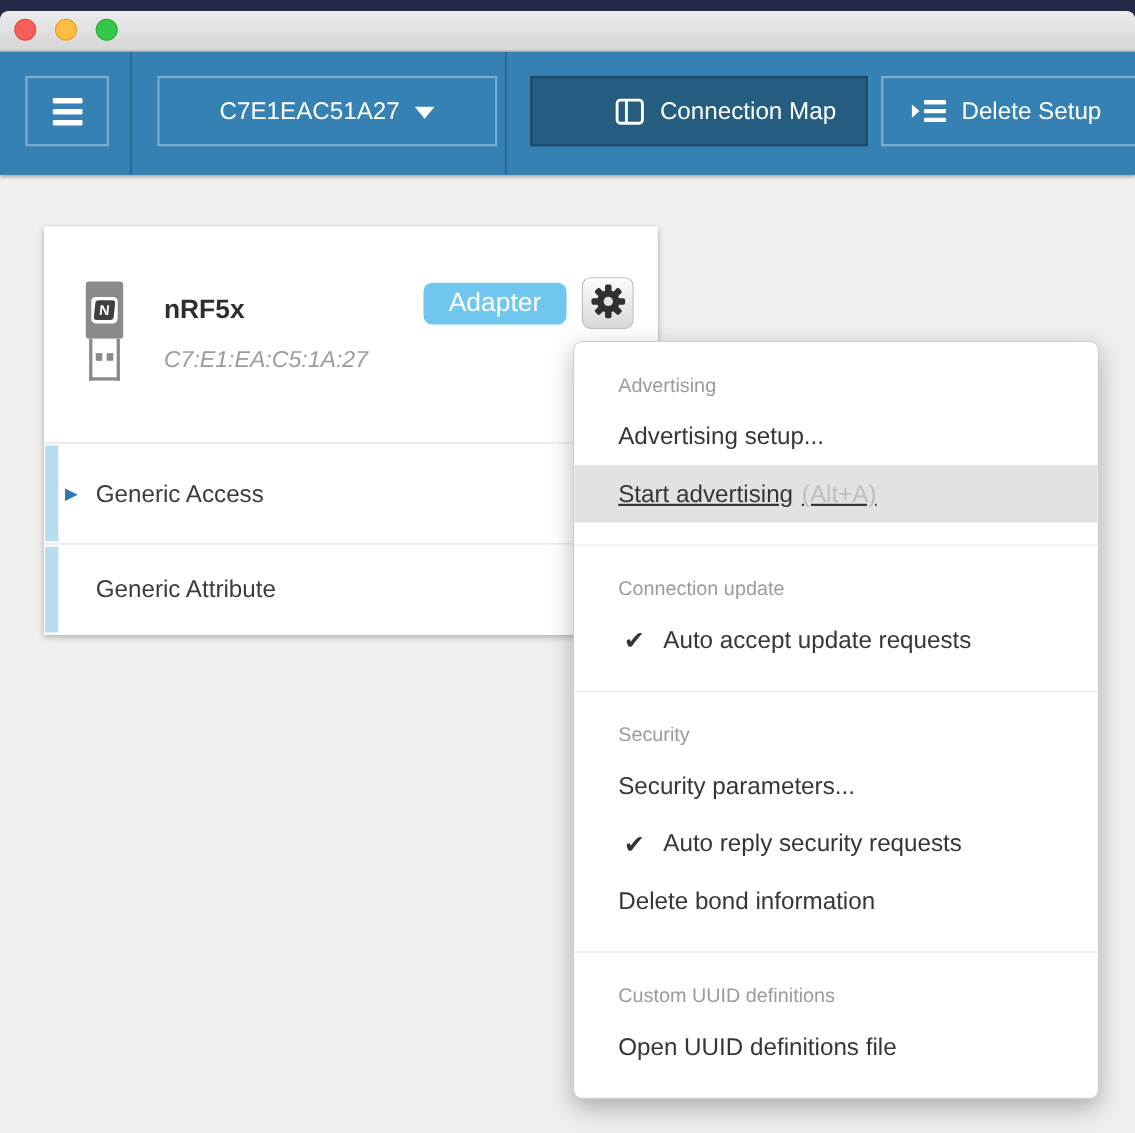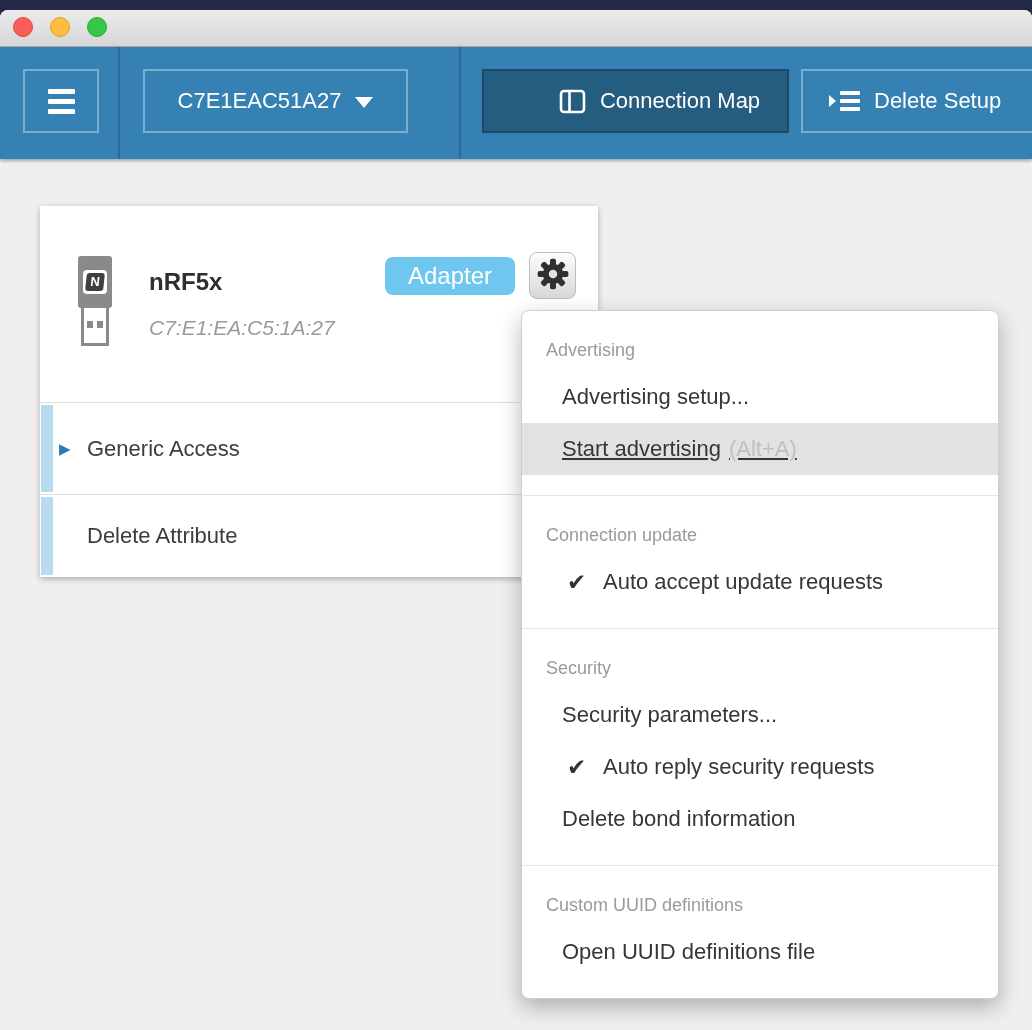--- a/index.html
+++ b/index.html
@@ -31,21 +31,21 @@
   .tb-sep.s1 { left:118px; } .tb-sep.s2 { left:459px; }
   .tb-box, .tab {
     position:absolute; top:22px; height:64px; background:transparent;
     display:flex; align-items:center; justify-content:center;
     color:#fff; font-size:22px; cursor:pointer; border:2px solid rgba(255,255,255,0.35);
     font-family:inherit;
   }
   .hamburger { left:23px; width:76px; }
   .hbars { display:flex; flex-direction:column; gap:5px; }
   .hbars i { display:block; width:27px; height:5px; background:#fff; border-radius:1px; }
-  .device-select { left:143px; width:265px; gap:14px; }
+  .device-select { left:143px; width:309px; gap:14px; }
   .caret {
     width:0; height:0; border-left:9px solid transparent;
     border-right:9px solid transparent; border-top:11px solid #fff; margin-top:3px;
   }
   .tab { gap:14px; white-space:nowrap;padding-left:48px; }
   .tab-active {
     left:482px; width:307px; background:#255d80; border:2px solid #1c4b69;
   }
   .tab-plain { left:801px; width:270px; justify-content:flex-start; padding-left:26px; }
   .icon-cmap { display:flex; }
@@ -103,21 +103,21 @@
   .svc-strip { position:absolute; left:1px; top:2px; bottom:2px; width:12px; background:#b7dcf0; }
   .svc-expander { position:absolute; left:19px; font-size:15px; color:#2a7ab8; cursor:pointer; }
   
   .menu {
     position:absolute; left:521px; top:300px; width:478px;
     background:#fff; border:1px solid #cfcfcf; border-radius:8px;
     box-shadow:0 8px 22px rgba(0,0,0,0.28); overflow:hidden;
   }
   .menu-section { padding:18px 0 20px 0; border-bottom:1px solid #e6e6e6; }
   .menu-section:last-child { border-bottom:none; }
-  .menu-header { padding:8px 24px; font-size:18px; line-height:26px; color:#9a9a9a; }
+  .menu-header { padding:8px 40px; font-size:18px; line-height:26px; color:#9a9a9a; }
   .menu-item {
     height:52px; display:flex; align-items:center; padding:0 40px;
     font-size:22px; color:#363636; cursor:pointer; white-space:nowrap;
   }
   .menu-item.highlighted { background:#e2e2e1;text-decoration:underline; }
   .menu-item.checked { padding-left:45px; }
   .mi-check { font-size:23px; color:#333; width:36px; }
   .mi-shortcut { color:#bfbfbe; margin-left:8px; }
 </style>
 </head>
@@ -204,21 +204,21 @@
         </span>
       </button>
     </div>
     <div class="svc-row r1">
       <span class="svc-strip"></span>
       <span class="svc-expander">▶</span>
       <span>Generic Access</span>
     </div>
     <div class="svc-row r2">
       <span class="svc-strip"></span>
-      <span>Delete Attribute</span>
+      <span>Generic Attribute</span>
     </div>
   </div>
 
   <div class="menu">
 
     <div class="menu-section">
       <div class="menu-header">Advertising</div>
       <div class="menu-item">
         <span>Advertising setup...</span>
       </div>

